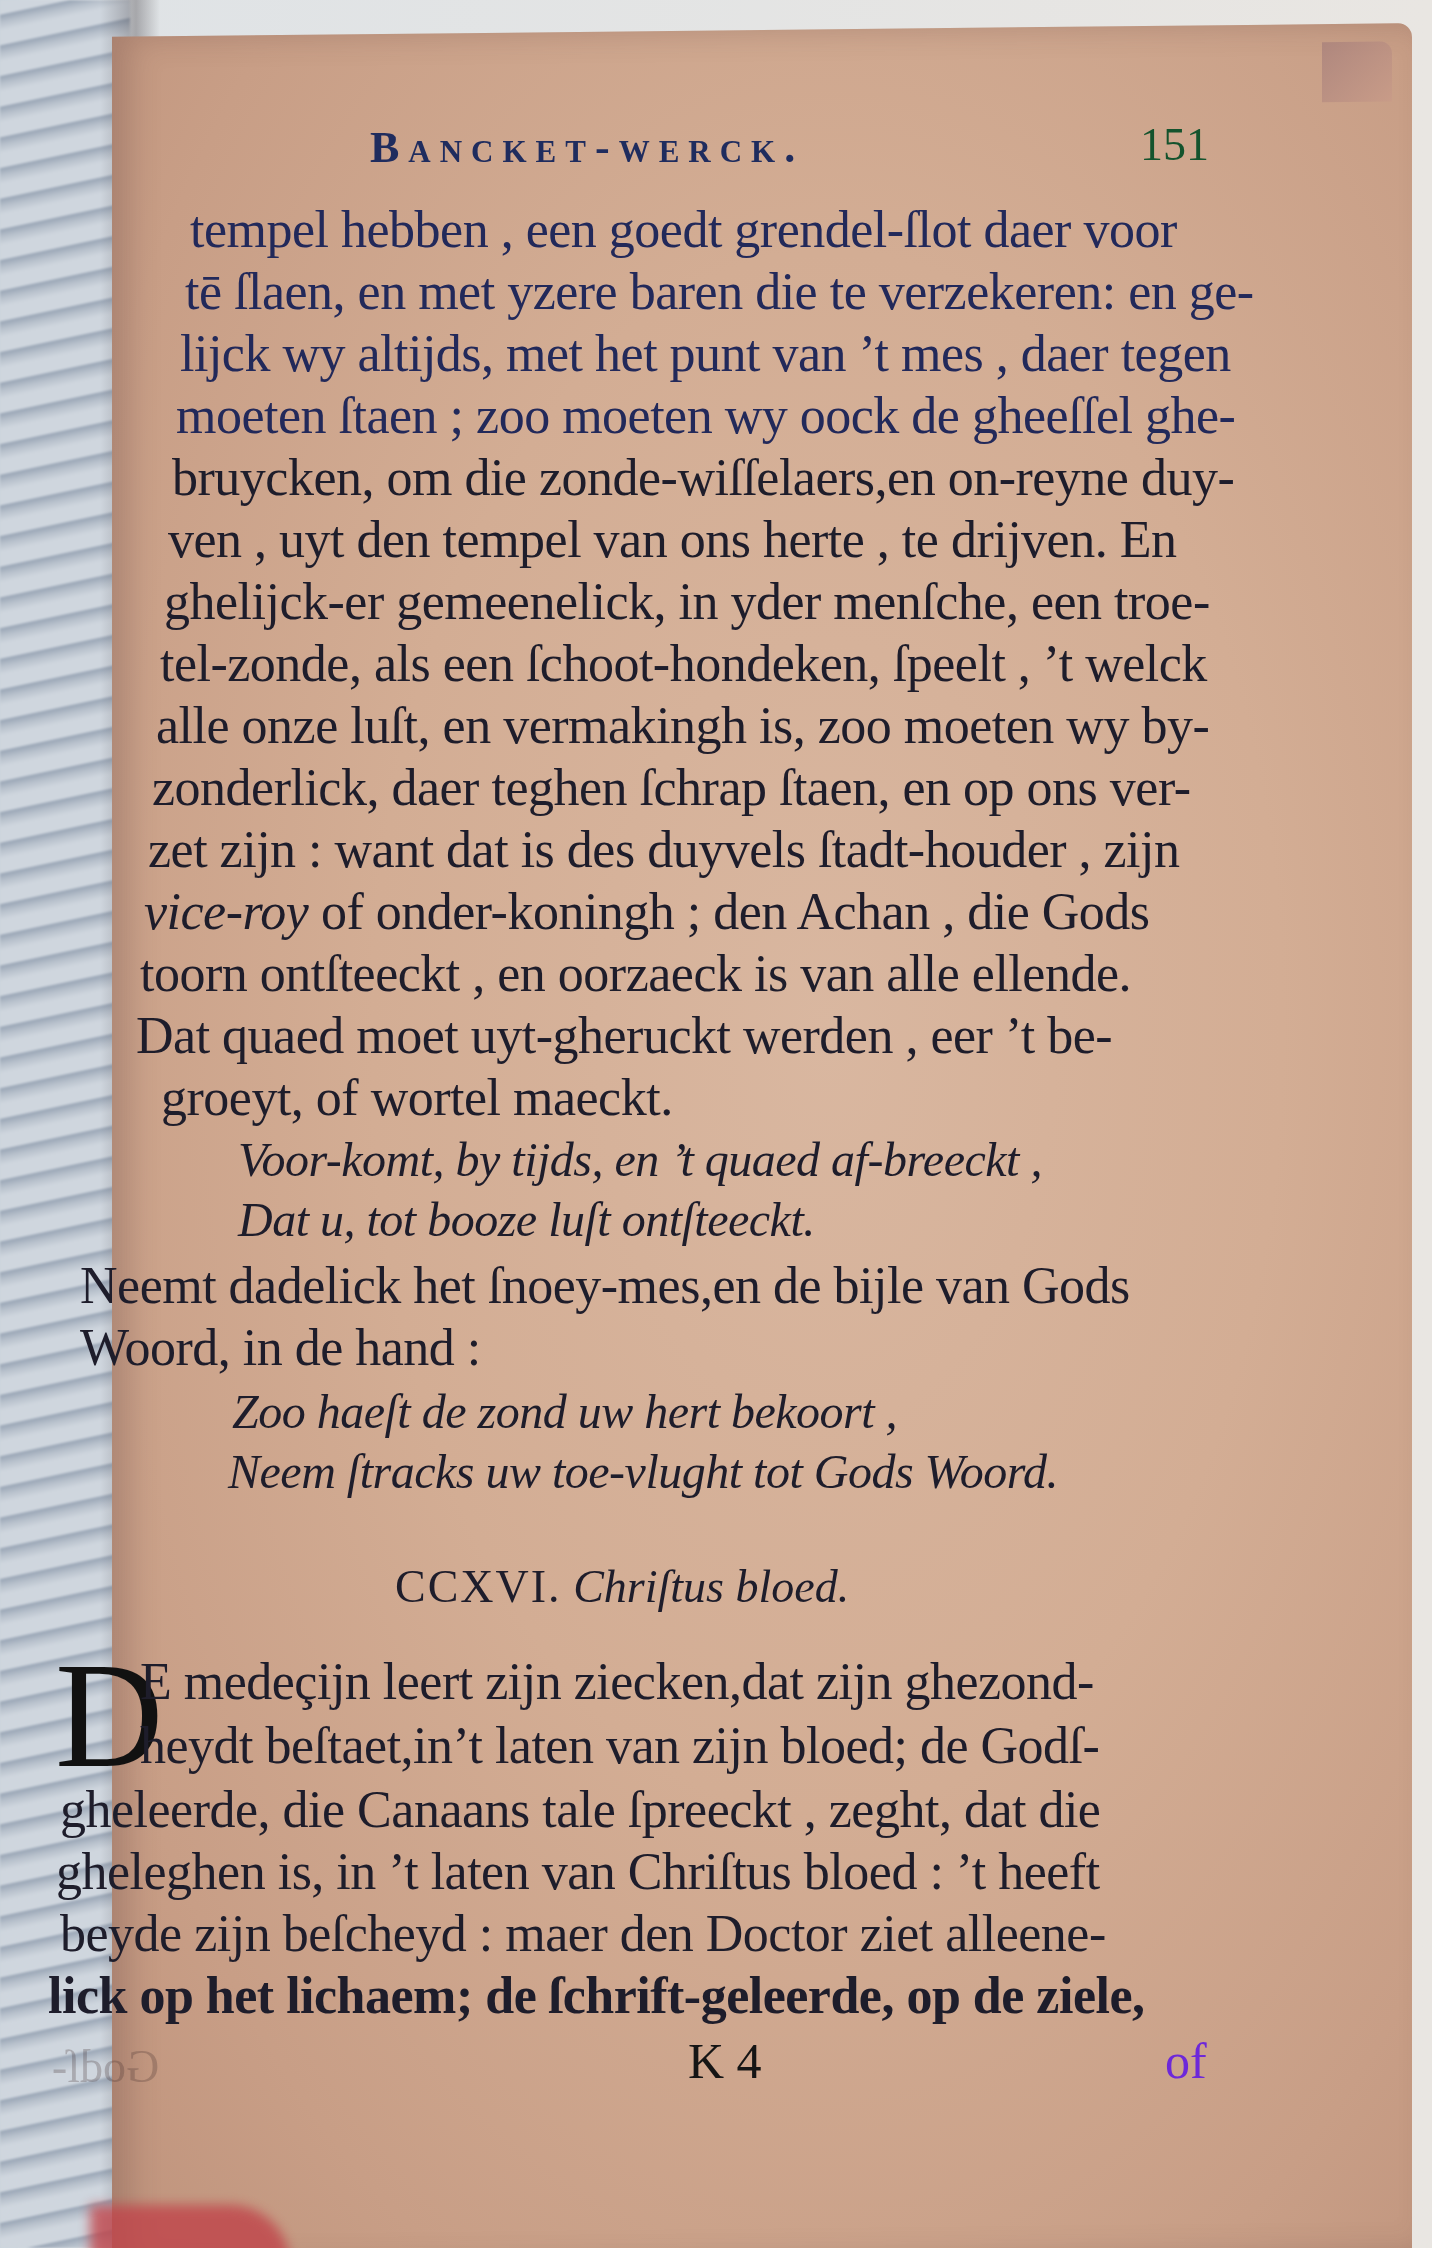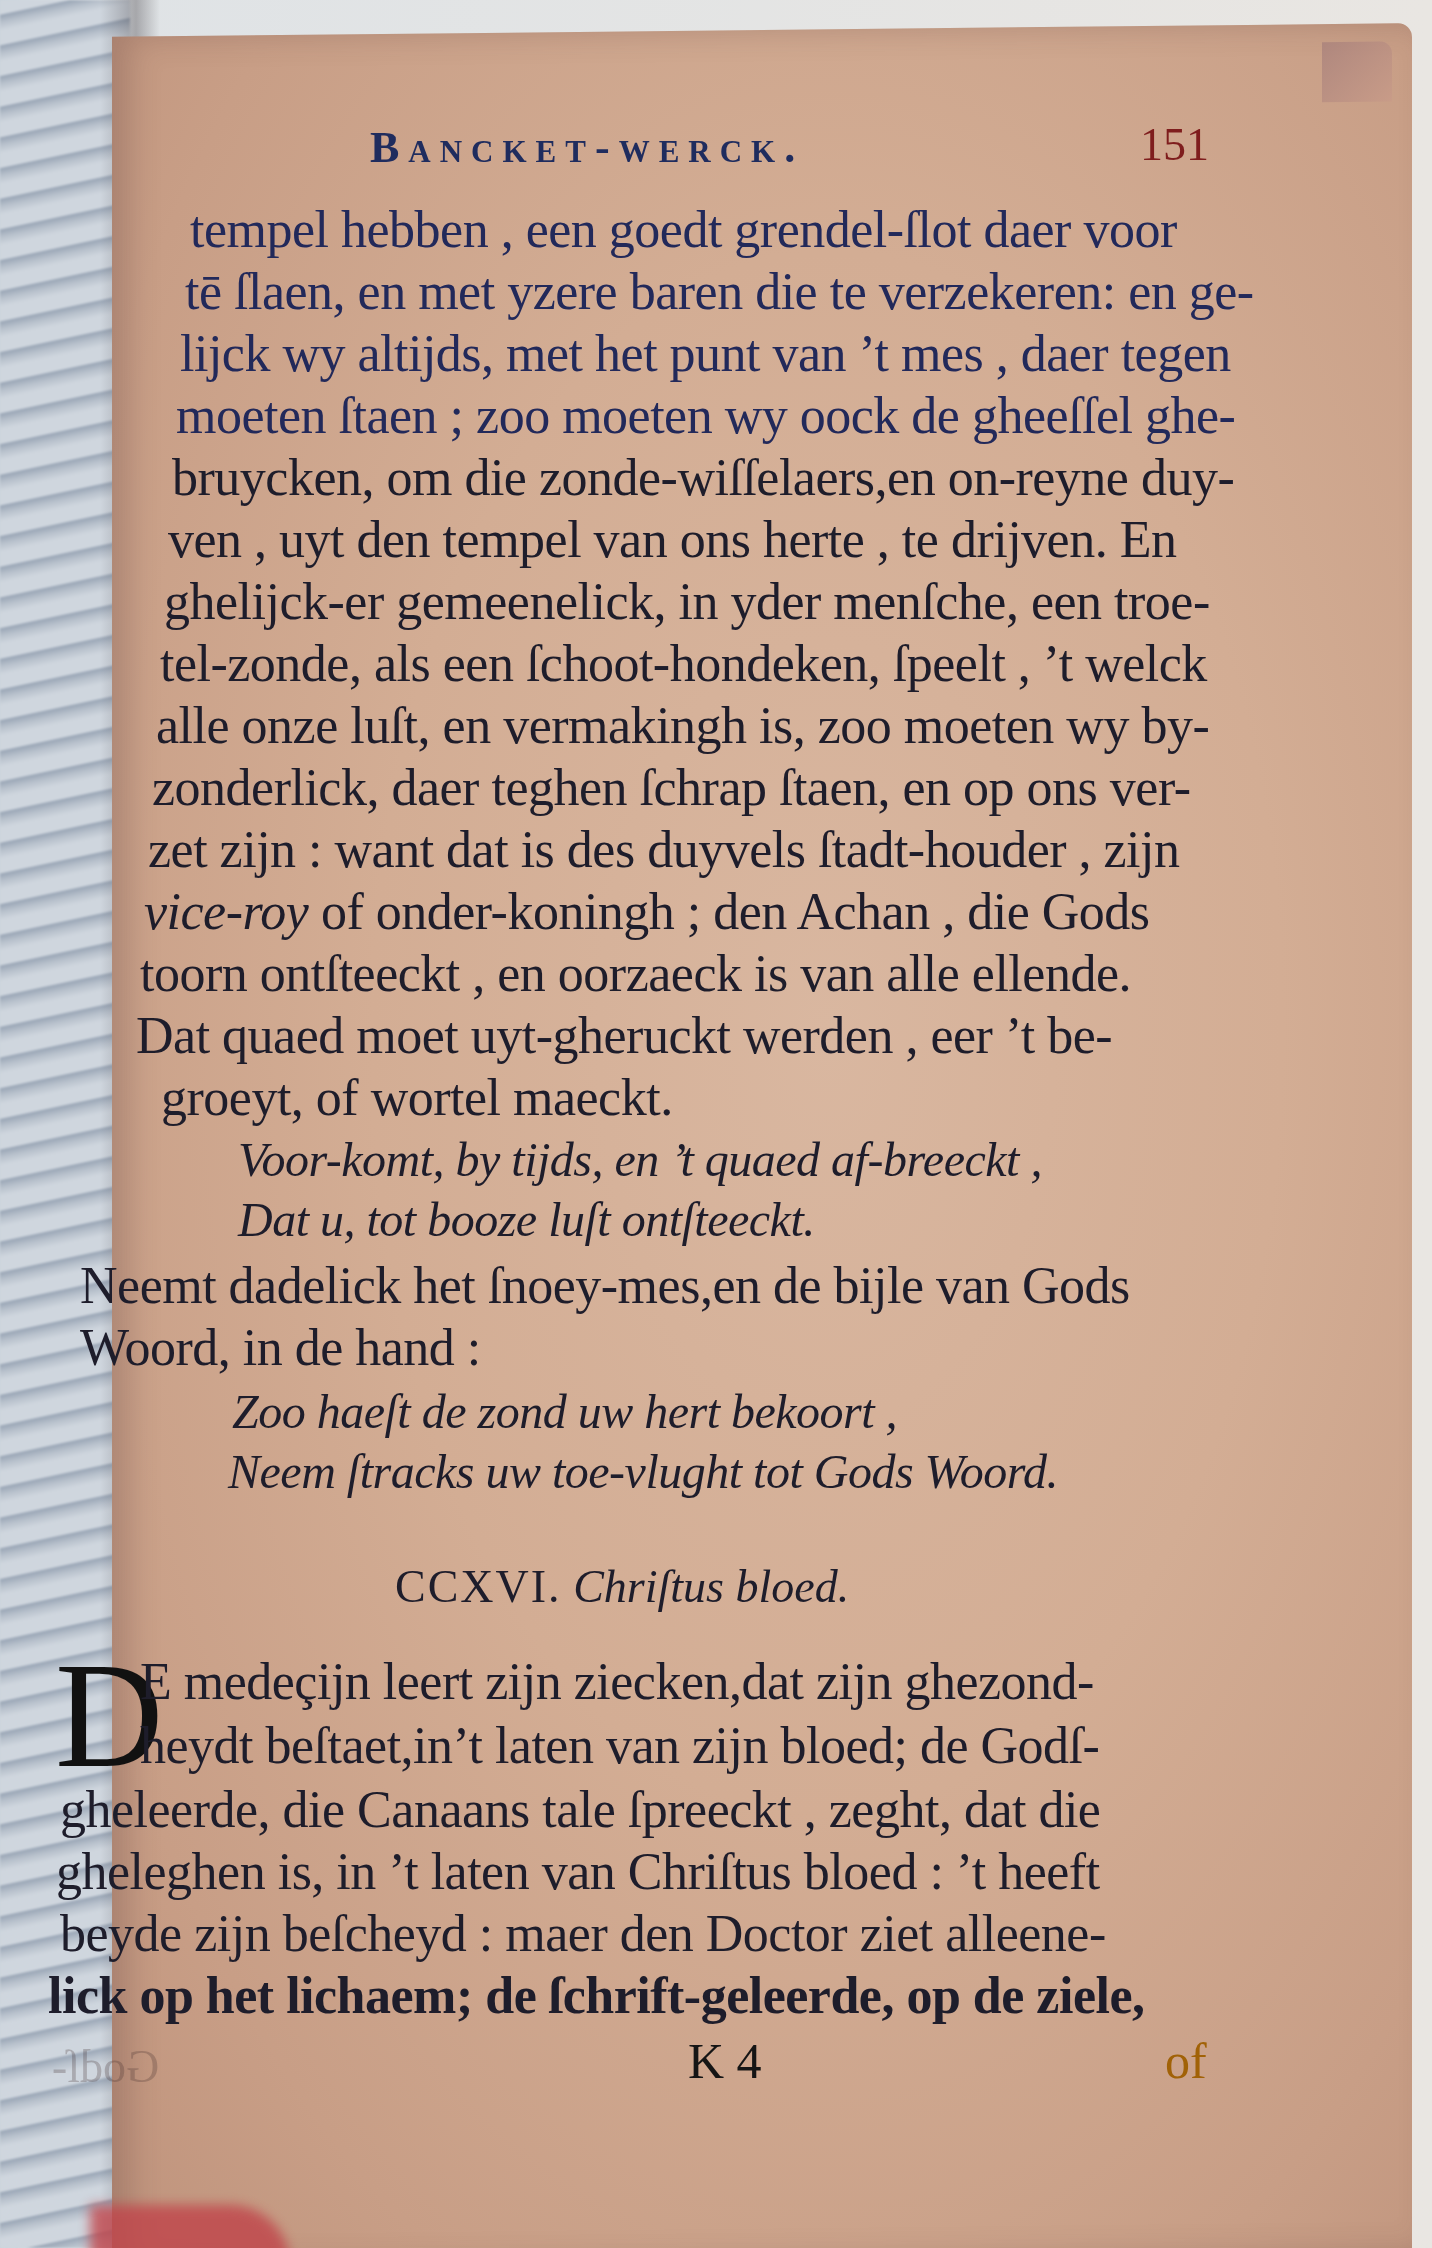--- a/index.html
+++ b/index.html
@@ -38,42 +38,42 @@
       font-family: "Liberation Serif", serif; font-size: 52px; letter-spacing: -0.5px;
       color: #1e1d2b;
     }
     .header-title {
       position: absolute; left: 370px; top: 122px;
       font-family: "Liberation Serif", serif; font-size: 44px; letter-spacing: 9px;
       color: #1f2c5e; font-variant: small-caps; font-weight: bold;
     }
     .page-number {
       position: absolute; left: 1140px; top: 118px;
-      font-family: "Liberation Serif", serif; font-size: 46px; color: #7f1d1d;
+      font-family: "Liberation Serif", serif; font-size: 46px; color: #14532d;
     }
     .blue { color: #22295a; }
     .italic { font-style: italic; }
     .verse { font-style: italic; font-size: 48px; }
     .section-heading {
       position: absolute; left: 395px; top: 1560px;
       font-family: "Liberation Serif", serif; font-size: 46px; color: #1e1d2b; white-space: nowrap;
     }
     .section-heading .num { letter-spacing: 2px; }
     .section-heading .ttl { font-style: italic; }
     .dropcap {
       position: absolute; left: 55px; top: 1640px;
       font-family: "Liberation Serif", serif; font-size: 150px; line-height: 1; color: #111;
     }
     .signature {
       position: absolute; left: 688px; top: 2032px;
       font-family: "Liberation Serif", serif; font-size: 50px; color: #151515;
     }
     .catchword {
       position: absolute; left: 1165px; top: 2032px;
-      font-family: "Liberation Serif", serif; font-size: 50px; color: #a16207;
+      font-family: "Liberation Serif", serif; font-size: 50px; color: #6d28d9;
     }
     .bleed-through {
       position: absolute; left: 52px; top: 2040px;
       font-family: "Liberation Serif", serif; font-size: 46px; color: rgba(60,40,40,0.25);
       transform: scaleX(-1);
     }
     .finger {
       position: absolute; left: 90px; top: 2205px; width: 200px; height: 60px;
       background: #c0444a; border-top-right-radius: 60px; filter: blur(6px); opacity: 0.8;
     }

